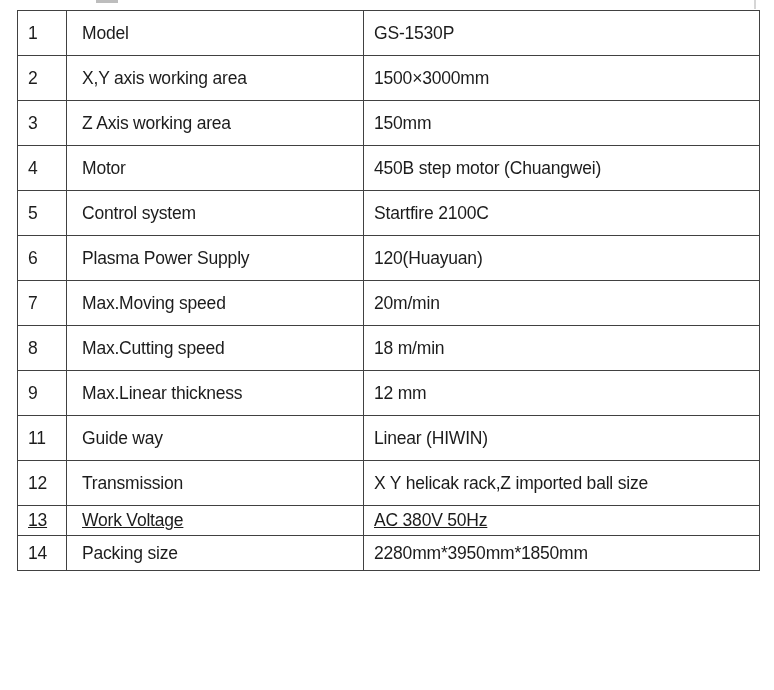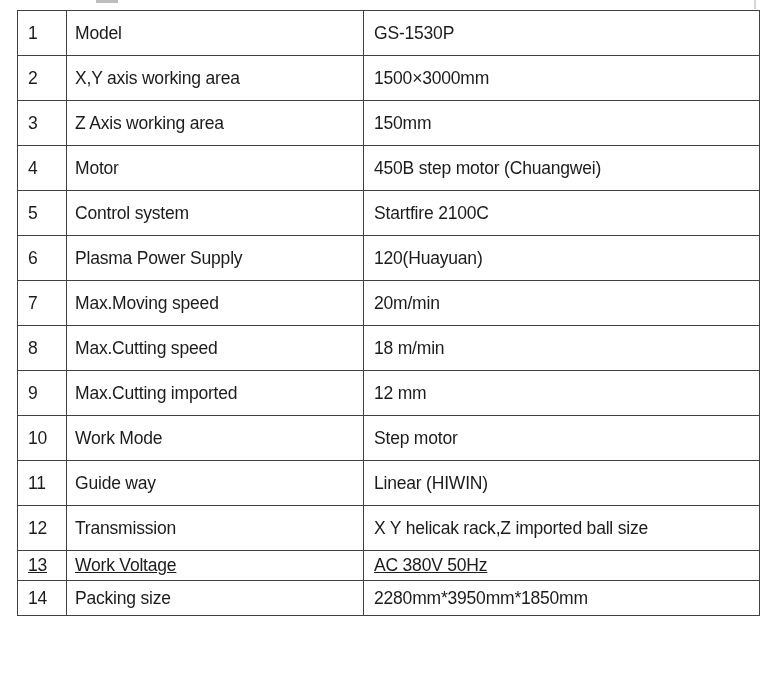--- a/index.html
+++ b/index.html
@@ -31,21 +31,21 @@
     padding: 0;
     vertical-align: middle;
     white-space: nowrap;
     overflow: hidden;
     background: #ffffff;
   }
   .col-no    { width: 49px;  }
   .col-label { width: 297px; }
   .col-value { width: 396px; }
   .spec-table td.cell-no    { padding-left: 10px; }
-  .spec-table td.cell-label { padding-left: 8px;  }
+  .spec-table td.cell-label { padding-left: 15px;  }
   .spec-table td.cell-value { padding-left: 10px; }
   tr.rh-default { height: 45px; }
   tr.rh-short1  { height: 30px; text-decoration: underline; }
   tr.rh-short2  { height: 35px; }
   tr.rh-tall    { height: 47px; }
   
   .artifact-smudge {
     position: absolute;
     left: 96px;
     top: 0;
@@ -110,27 +110,22 @@
       <td class="cell-label">Max.Moving speed</td>
       <td class="cell-value">20m/min</td>
     </tr>
     <tr class="rh-default">
       <td class="cell-no">8</td>
       <td class="cell-label">Max.Cutting speed</td>
       <td class="cell-value">18 m/min</td>
     </tr>
     <tr class="rh-default">
       <td class="cell-no">9</td>
-      <td class="cell-label">Max.Cutting imported</td>
+      <td class="cell-label">Max.Linear thickness</td>
       <td class="cell-value">12 mm</td>
-    </tr>
-    <tr class="rh-default">
-      <td class="cell-no">10</td>
-      <td class="cell-label">Work Mode</td>
-      <td class="cell-value">Step motor</td>
     </tr>
     <tr class="rh-default">
       <td class="cell-no">11</td>
       <td class="cell-label">Guide way</td>
       <td class="cell-value">Linear (HIWIN)</td>
     </tr>
     <tr class="rh-default">
       <td class="cell-no">12</td>
       <td class="cell-label">Transmission</td>
       <td class="cell-value">X Y helicak rack,Z imported ball size</td>

